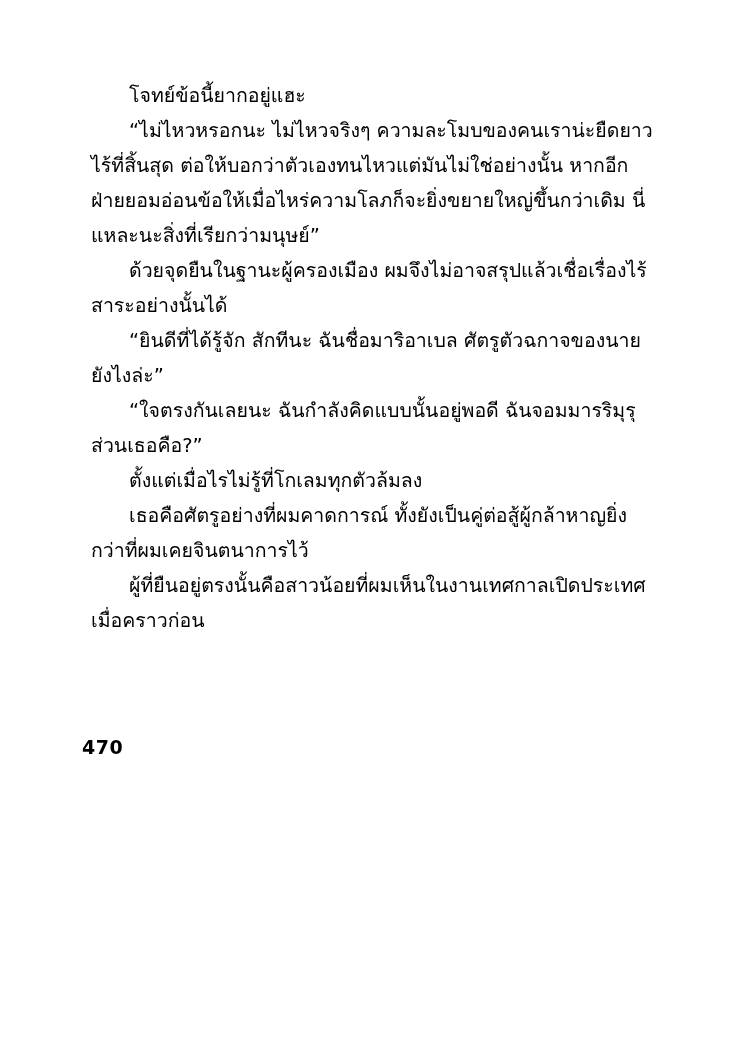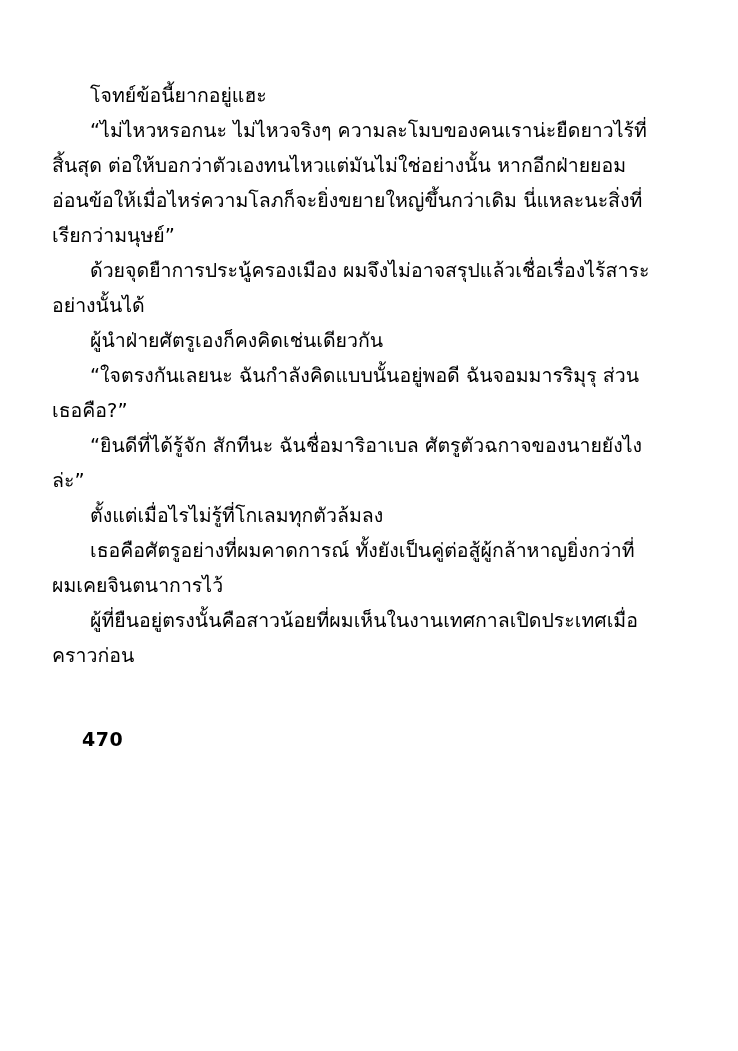--- a/index.html
+++ b/index.html
@@ -12,54 +12,53 @@
     background: #ffffff;
     font-family: "DejaVu Sans", "Liberation Sans", sans-serif;
     color: #000000;
     overflow: hidden;
   }
   .page {
     position: relative;
     width: 738px;
     height: 800px;
     box-sizing: border-box;
-    padding: 78px 84px 0 52px;
+    padding: 78px 84px 0 91px;
   }
   .body-text {
     font-size: 19.5px;
     line-height: 35px;
     text-align: left;
   }
   .para {
     margin: 0;
     text-indent: 38px;
     font-size: 19.5px;
     line-height: 35px;
     word-break: break-word;
   }
   .para.italic {
   }
   .page-number {
     position: absolute;
     left: 82px;
-    bottom: 50px;
+    bottom: 42px;
     font-size: 19px;
     font-weight: bold;
     letter-spacing: 0.5px;
   }
 </style>
 </head>
 <body>
 
 <div class="page">
   <div class="body-text">
     <p class="para">โจทย์ข้อนี้ยากอยู่แฮะ</p>
     <p class="para italic">“ไม่ไหวหรอกนะ ไม่ไหวจริงๆ ความละโมบของคนเราน่ะยืดยาวไร้ที่สิ้นสุด ต่อให้บอกว่าตัวเองทนไหวแต่มันไม่ใช่อย่างนั้น หากอีกฝ่ายยอมอ่อนข้อให้เมื่อไหร่ความโลภก็จะยิ่งขยายใหญ่ขึ้นกว่าเดิม นี่แหละนะสิ่งที่เรียกว่ามนุษย์”</p>
-    <p class="para">ด้วยจุดยืาการประนู้ครองเมือง ผมจึงไม่อาจสรุปแล้วเชื่อเรื่องไร้สาระอย่างนั้นได้</p>
-    <p class="para">ผู้นำฝ่ายศัตรูเองก็คงคิดเช่นเดียวกัน</p>
+    <p class="para">ด้วยจุดยืนในฐานะผู้ครองเมือง ผมจึงไม่อาจสรุปแล้วเชื่อเรื่องไร้สาระอย่างนั้นได้</p>
+    <p class="para italic">“ยินดีที่ได้รู้จัก สักทีนะ ฉันชื่อมาริอาเบล ศัตรูตัวฉกาจของนายยังไงล่ะ”</p>
     <p class="para italic">“ใจตรงกันเลยนะ ฉันกำลังคิดแบบนั้นอยู่พอดี ฉันจอมมารริมุรุ ส่วนเธอคือ?”</p>
-    <p class="para italic">“ยินดีที่ได้รู้จัก สักทีนะ ฉันชื่อมาริอาเบล ศัตรูตัวฉกาจของนายยังไงล่ะ”</p>
     <p class="para">ตั้งแต่เมื่อไรไม่รู้ที่โกเลมทุกตัวล้มลง</p>
     <p class="para">เธอคือศัตรูอย่างที่ผมคาดการณ์ ทั้งยังเป็นคู่ต่อสู้ผู้กล้าหาญยิ่งกว่าที่ผมเคยจินตนาการไว้</p>
     <p class="para">ผู้ที่ยืนอยู่ตรงนั้นคือสาวน้อยที่ผมเห็นในงานเทศกาลเปิดประเทศเมื่อคราวก่อน</p>
   </div>
   <div class="page-number">470</div>
 </div>
 
 </body></html>

